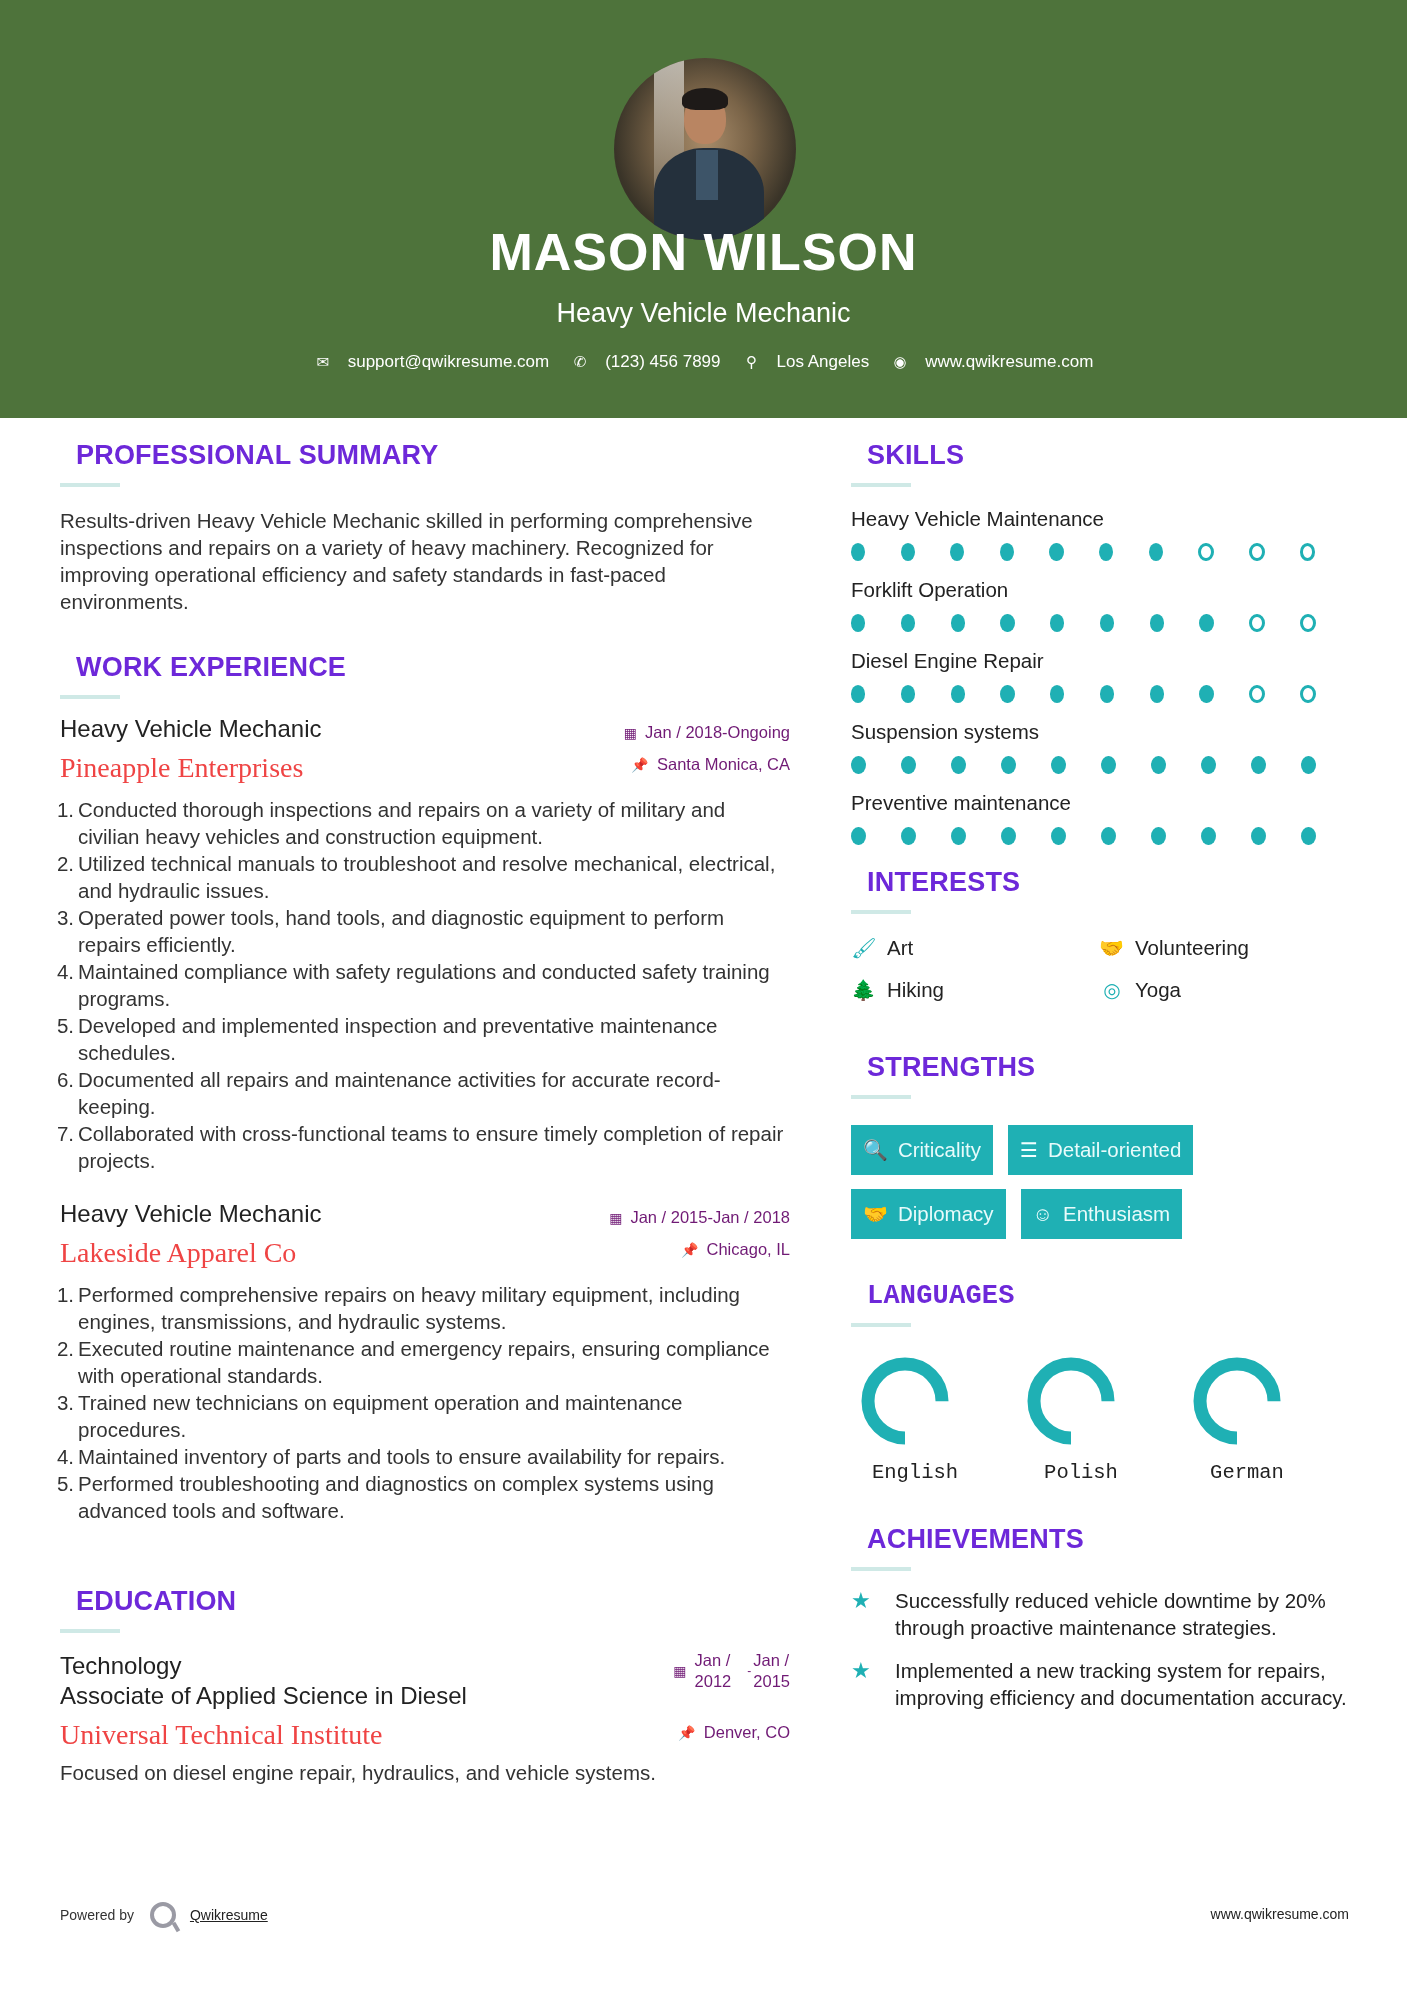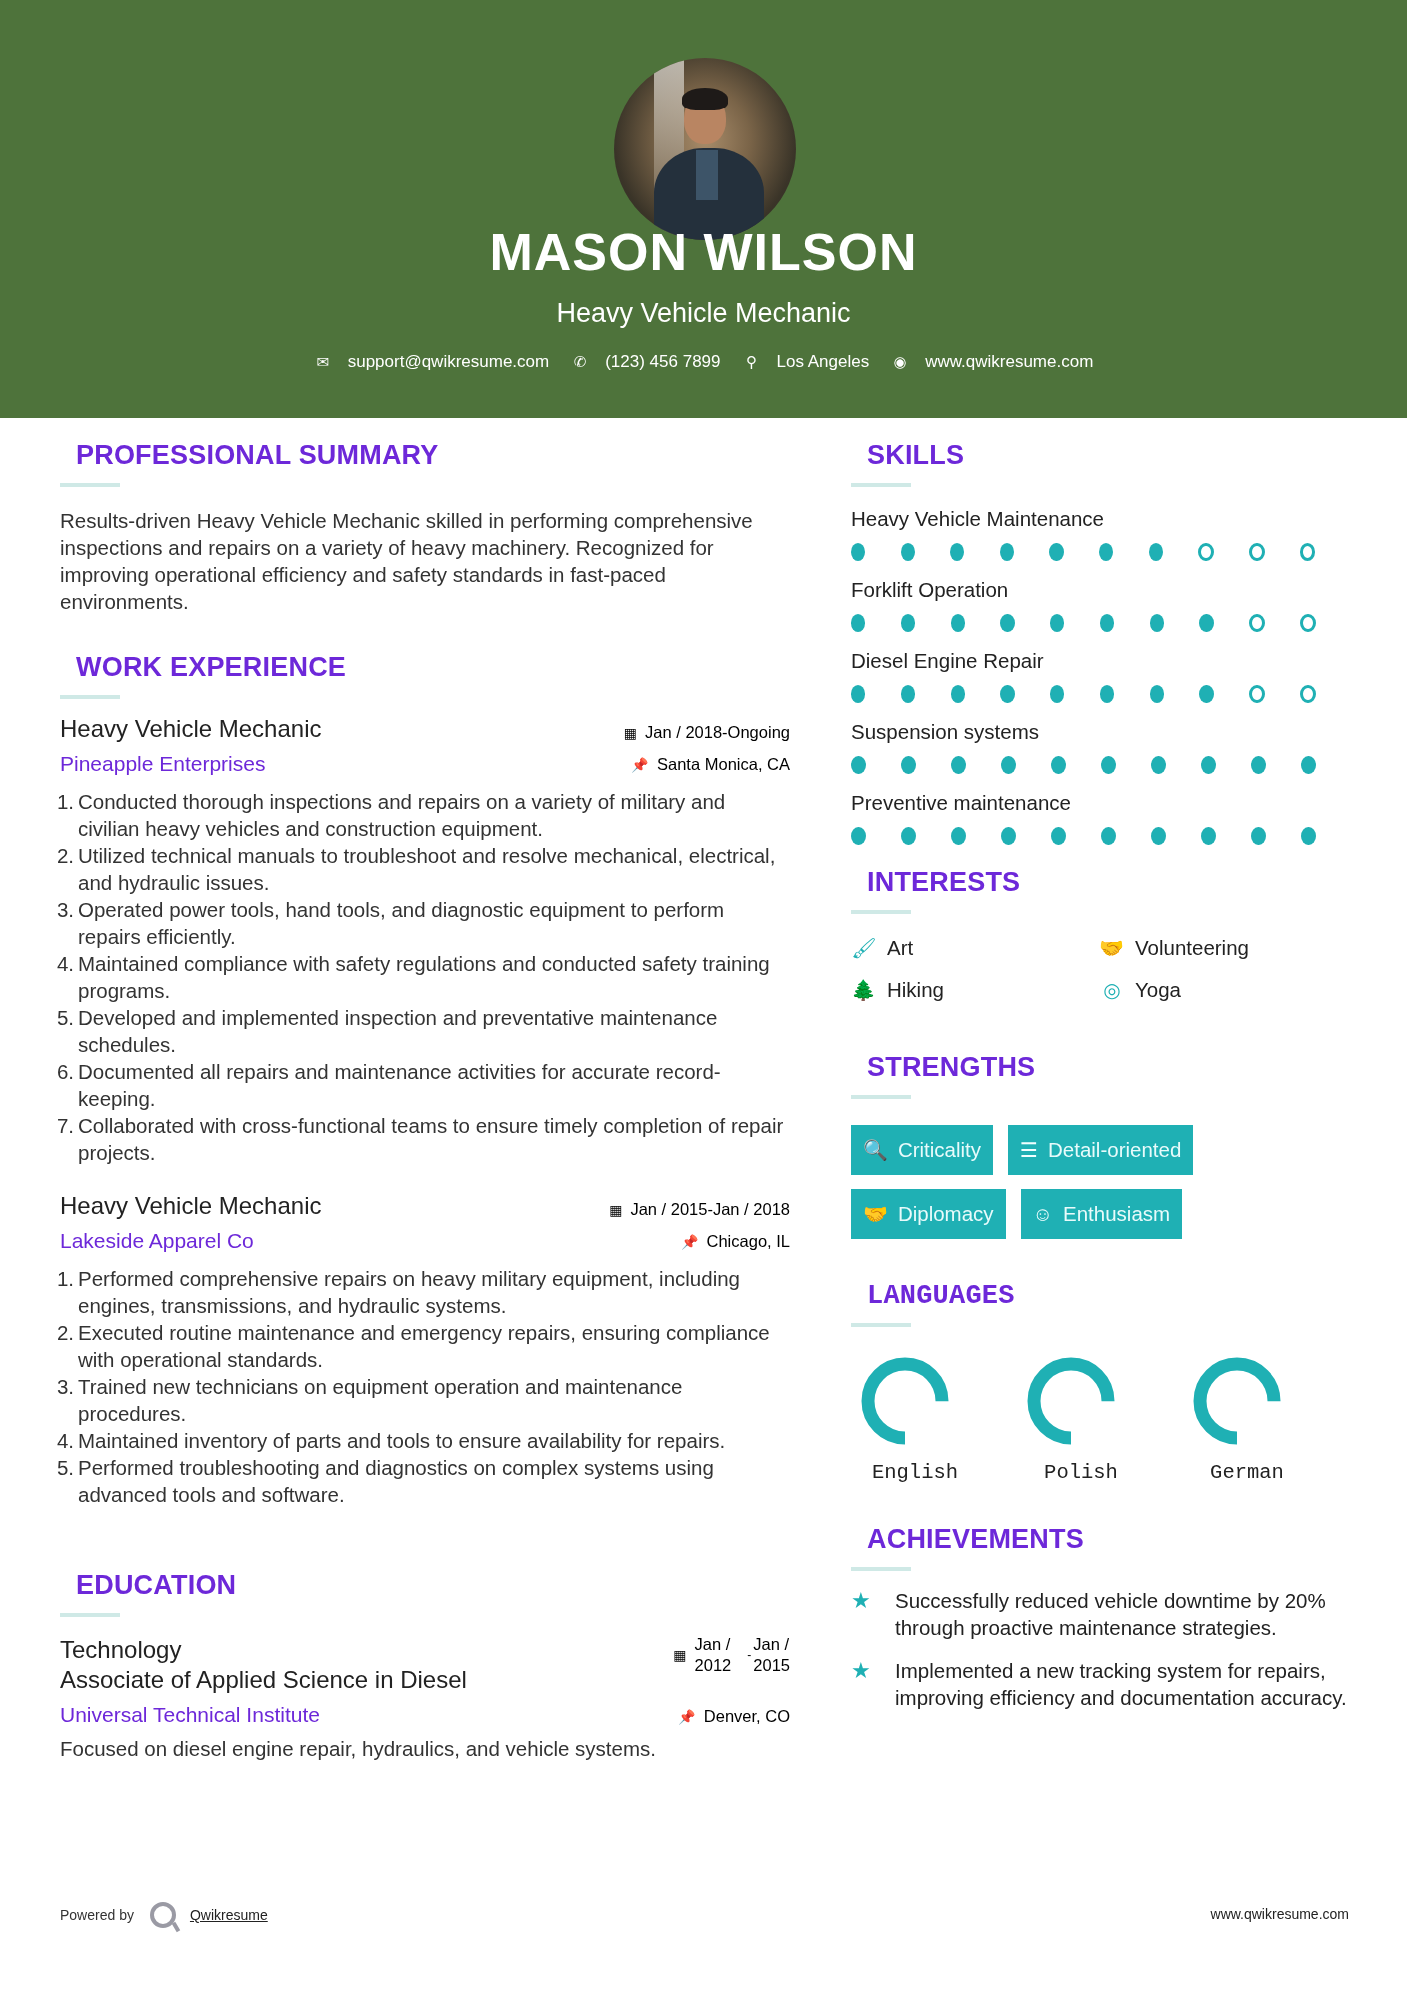--- a/index.html
+++ b/index.html
@@ -25,22 +25,22 @@
   .col-right { position: absolute; left: 851px; top: 440px; width: 500px; }
 
   .sec-title { font-size: 27px; font-weight: bold; color: #6d28d9; letter-spacing: .2px; margin-left: 16px; }
   .sec-line { width: 60px; height: 4px; background: #cfe9e6; margin-top: 12px; }
 
   .summary { font-size: 20.5px; line-height: 27px; color: #333; margin-top: 20px; }
 
   .job { position: relative; }
   .job-row { display: flex; justify-content: space-between; align-items: flex-start; }
   .job-title { font-size: 24px; color: #222; }
-  .job-company { font-size: 21px; color: #6d28d9; margin-top: 9px; }
-  .meta { font-size: 16.5px; color: #000000; text-align: right; }
+  .job-company { font-size: 28px; color: #ef4444; margin-top: 9px; font-family: Liberation Serif, serif; }
+  .meta { font-size: 16.5px; color: #701a75; text-align: right; }
   .meta .mi { margin-right: 8px; font-size: 14px; }
   .bullets { list-style: none; margin-top: 12px; font-size: 20.5px; line-height: 27px; color: #333; }
   .bullets li { display: flex; }
   .bullets .num { width: 18px; flex: 0 0 18px; text-align: right; margin-left: -4px; margin-right: 4px; }
 
   .skill { margin-top: 0; }
   .skill-name { font-size: 20.5px; color: #222; }
   .dots { display: flex; gap: 0; margin-top: 12px; margin-bottom: 17px; }
   .dot { width: 18px; height: 18px; border-radius: 50%; background: #1fb0b4; margin-right: 35.5px; }
   .dot.off { background: transparent; border: 3px solid #1fb0b4; }

